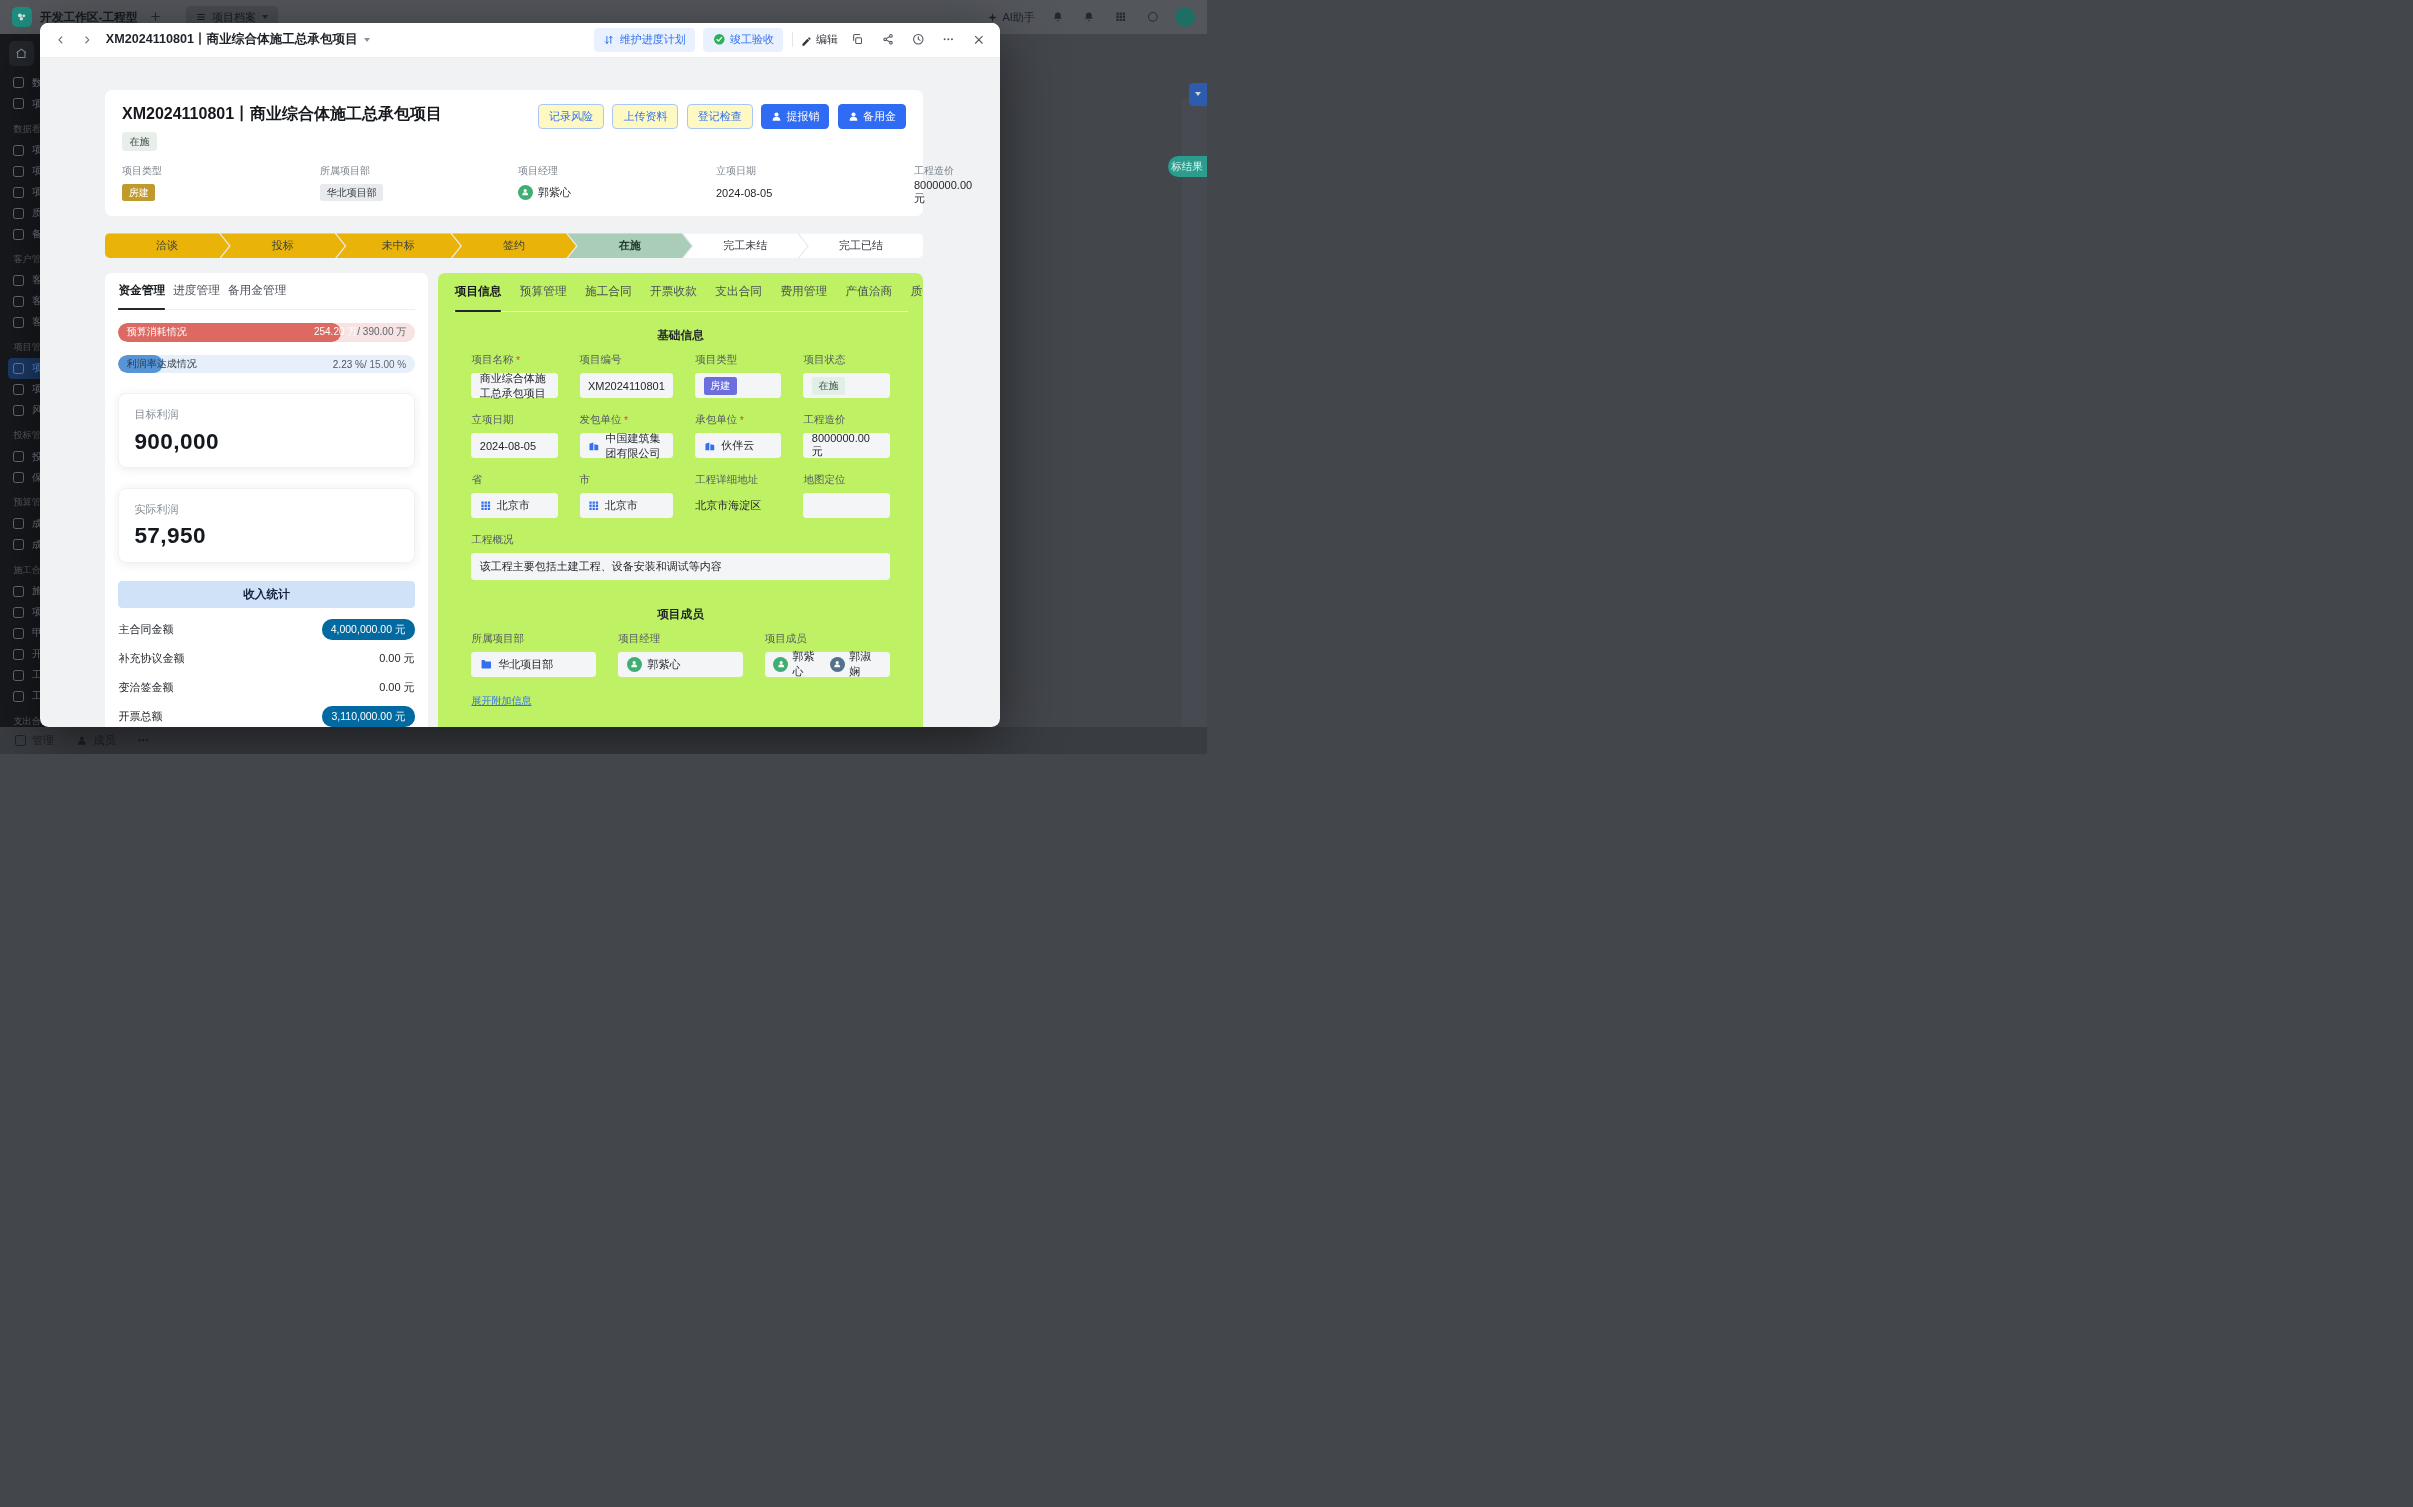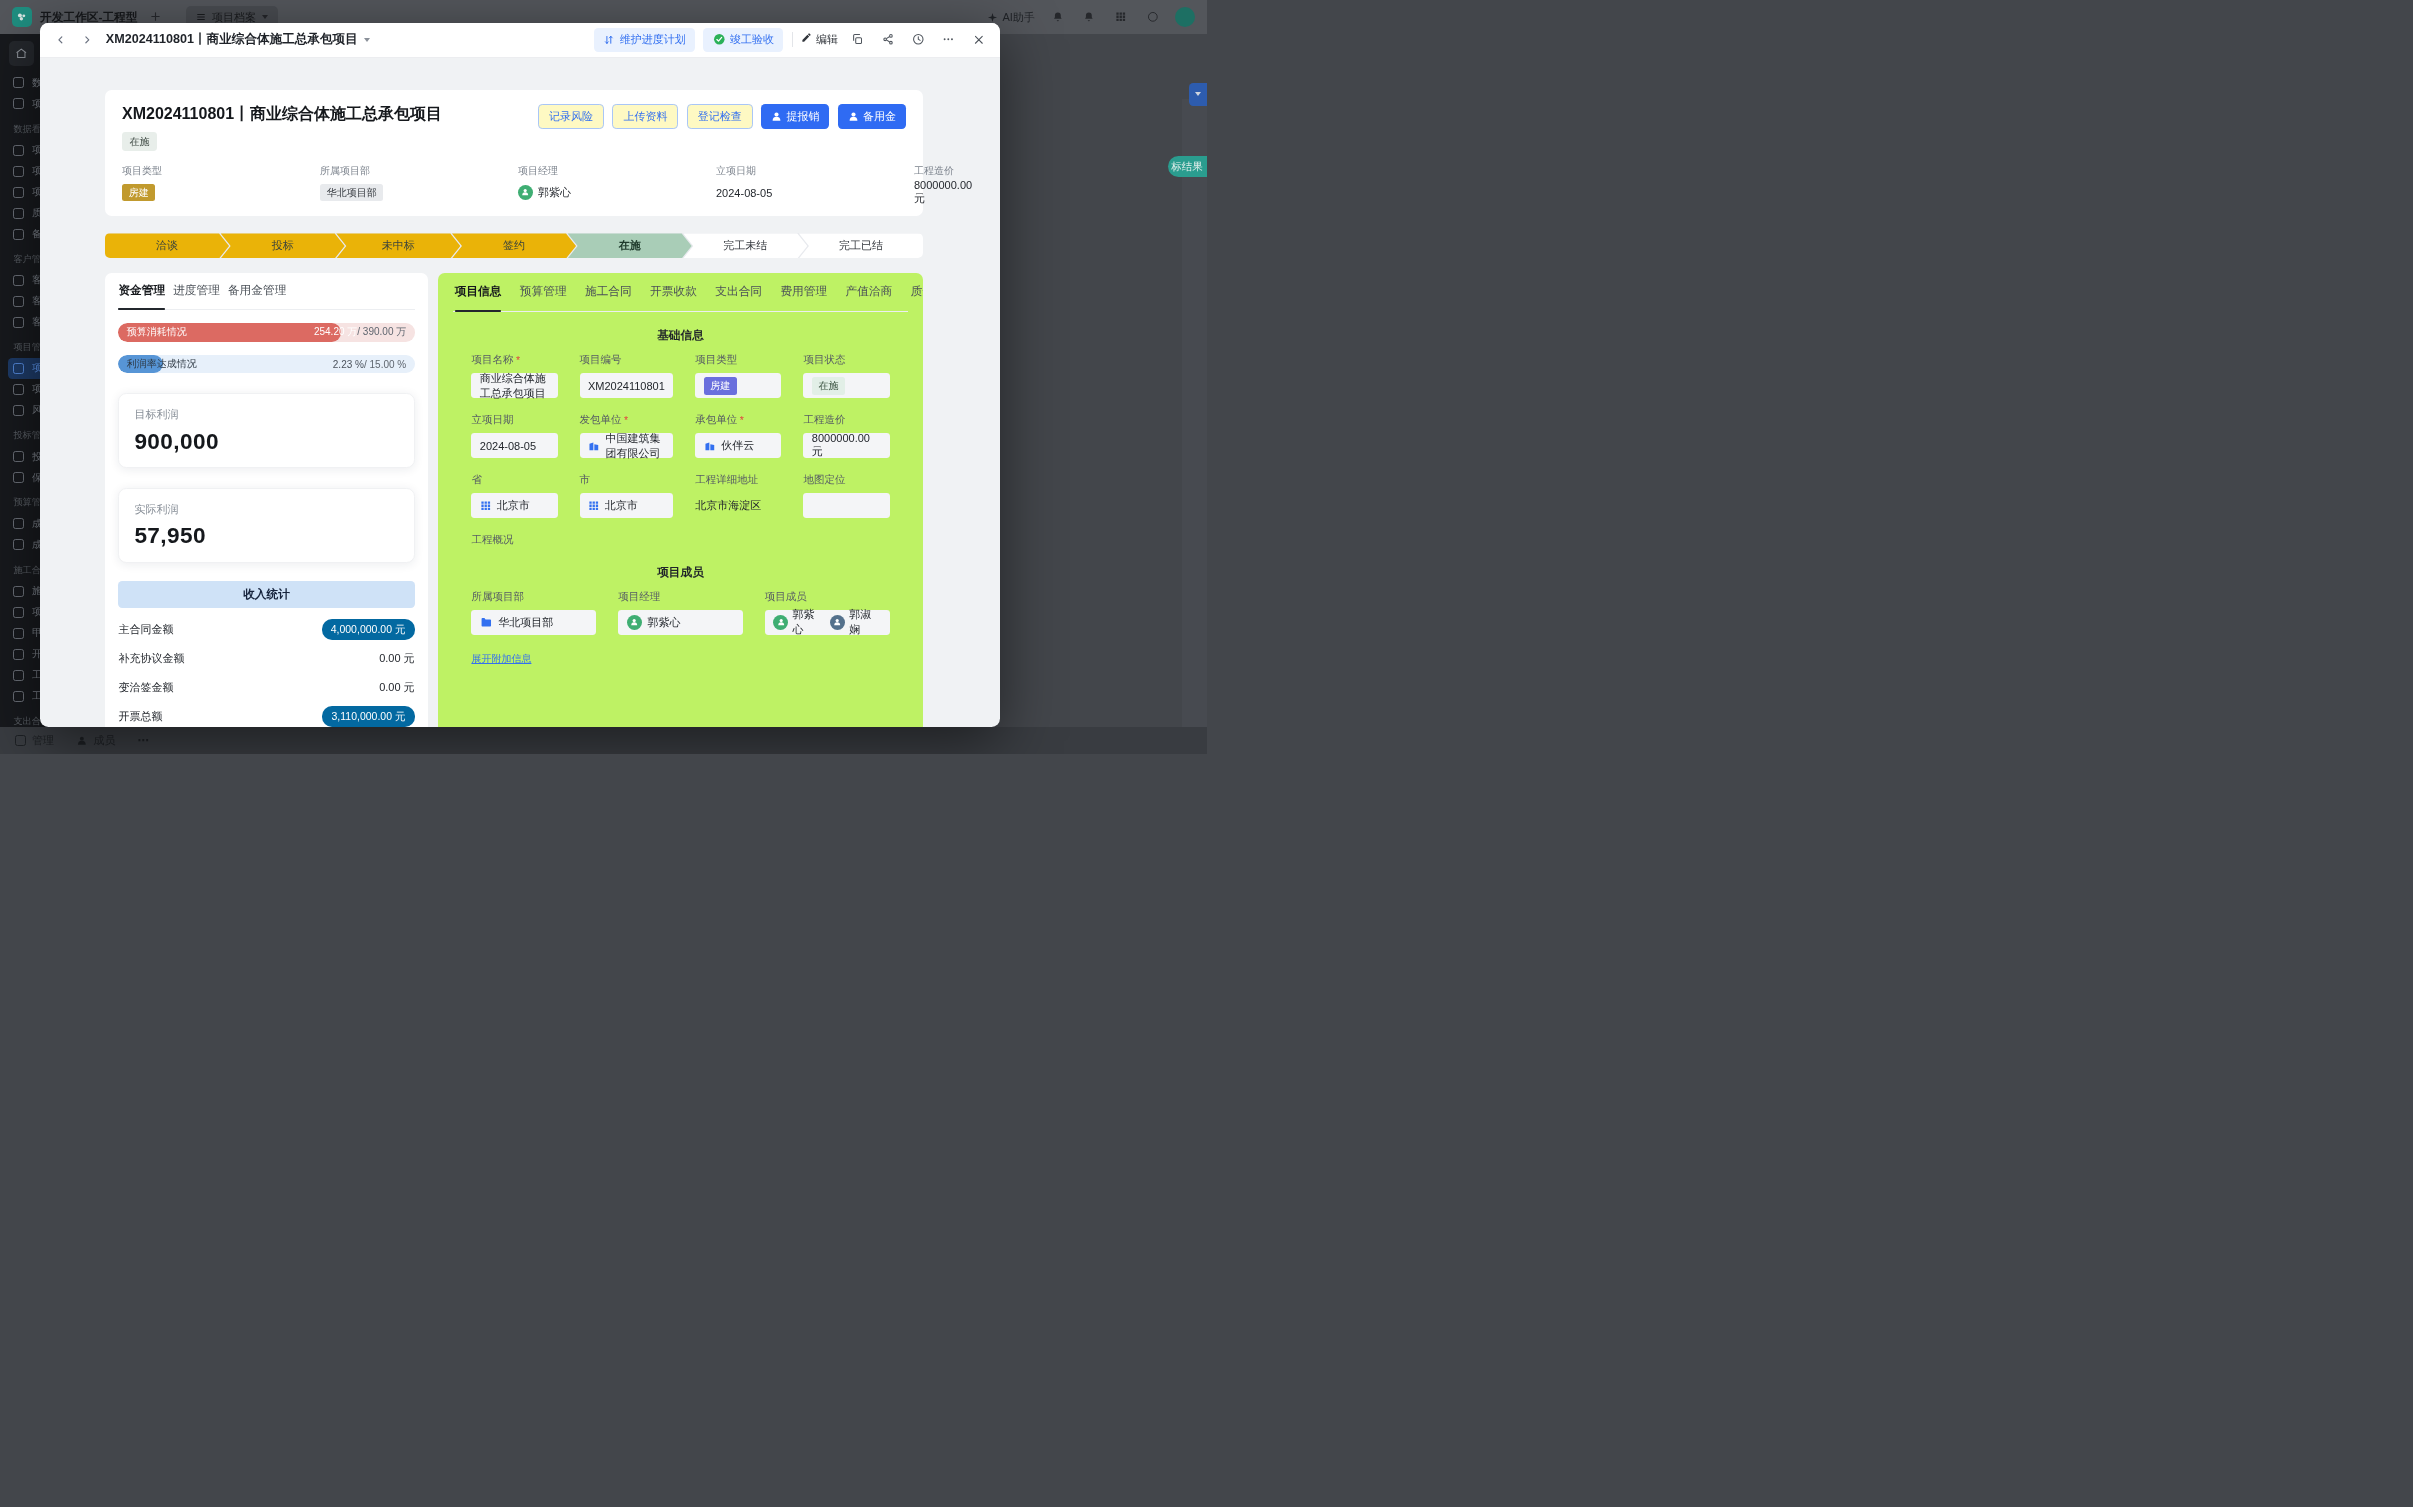--- a/index.html
+++ b/index.html
@@ -38,21 +38,21 @@
 
   
   .modal{position:absolute;left:40px;top:22.6px;width:960px;height:704px;background:#f0f2f4;border-radius:8.4px;box-shadow:0 15px 59px rgba(0,0,0,.5);z-index:10;overflow:hidden;display:flex;flex-direction:column;}
   .m-header{height:35px;background:#fff;border-bottom:0.8px solid #ecedf0;display:flex;align-items:center;padding:0 10px;gap:3.4px;flex:none;}
   .nav-btn{width:22px;height:22px;border-radius:4.2px;display:flex;align-items:center;justify-content:center;color:#6b7280;background:none;border:none;}
   .m-title{font-size:12.6px;font-weight:700;color:#1f2329;margin-left:5px;display:flex;align-items:center;gap:5.9px;}
   .caret{width:0;height:0;border-left:3.4px solid transparent;border-right:3.4px solid transparent;border-top:4.2px solid #8a9099;}
   .m-actions{margin-left:auto;display:flex;align-items:center;gap:8.4px;}
   .btn-tonal{height:24px;padding:0 9.2px;border-radius:4.2px;background:#e9f1fe;color:#3370f0;font-size:11px;display:flex;align-items:center;gap:5px;border:none;white-space:nowrap;}
   .v-div{width:0.8px;height:15px;background:#e3e5e9;}
-  .btn-text{display:flex;align-items:flex-start;gap:4.2px;color:#33373d;font-size:11px;background:none;border:none;white-space:nowrap;}
+  .btn-text{display:flex;align-items:flex-end;gap:4.2px;color:#33373d;font-size:11px;background:none;border:none;white-space:nowrap;}
   .icon-sm{width:22px;height:22px;display:flex;align-items:center;justify-content:center;color:#50565e;background:none;border:none;}
 
   .m-body{flex:1;padding:32px 77px 0 65px;overflow:hidden;}
 
   .sum-card{background:#fff;border-radius:6.7px;padding:14.3px 17px 15px;}
   .sum-top{display:flex;align-items:flex-start;}
   .sum-title{font-size:16px;font-weight:700;color:#15181c;}
   .sum-actions{margin-left:auto;display:flex;gap:8.4px;align-items:center;}
   .btn-outline{height:25px;padding:0 10px;border:0.8px solid #a9c6f7;border-radius:4.2px;background:#fef9c3;color:#3370f0;font-size:11px;white-space:nowrap;}
   .btn-primary{height:25px;padding:0 10px;border-radius:4.2px;background:#2f6bf3;color:#fff;font-size:11px;display:flex;align-items:center;gap:4.2px;border:none;white-space:nowrap;}
@@ -653,20 +653,23 @@
             </div>
             <div class="fld">
               <div class="field-label">地图定位</div>
               <div class="vbox">
                   <span></span>
                 </div>
             </div>
 
             <div class="fld full">
               <div class="field-label">工程概况</div>
+              <div class="vbox" style="height:27px;">
+                  <span>该工程主要包括土建工程、设备安装和调试等内容</span>
+                </div>
             </div>
           </div>
 
           <div class="sec-title">项目成员</div>
           <div class="grid3">
             <div class="fld">
               <div class="field-label">所属项目部</div>
               <div class="vbox">
                 <span class="icon-blue">
                     <svg width="12.6" viewBox="0 0 24 24" fill="currentColor">

